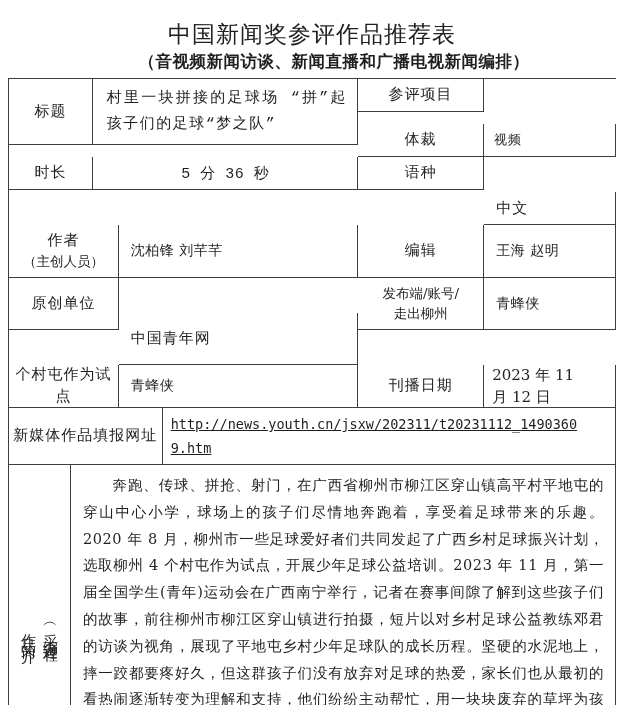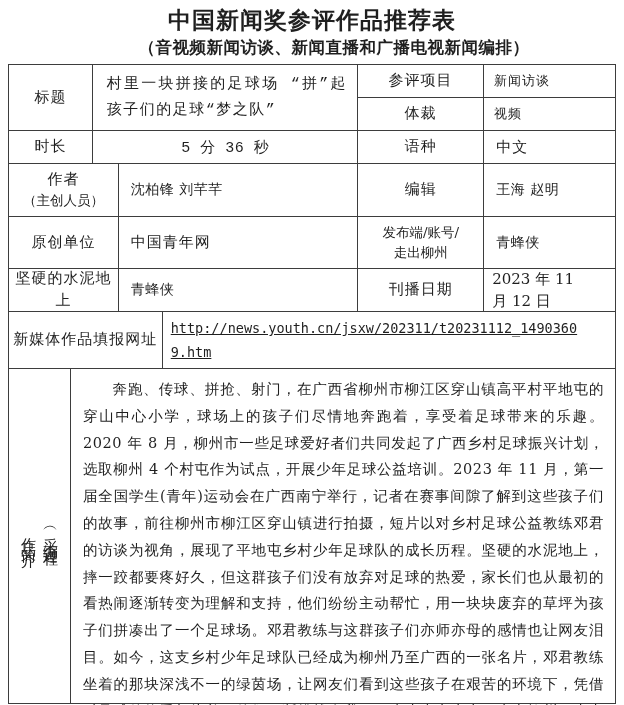--- a/index.html
+++ b/index.html
@@ -9,24 +9,25 @@
     width:624px; height:705px;
     background:#ffffff;
     color:#1f1f1f;
     font-family:"DejaVu Serif","Liberation Serif",serif;
     overflow:hidden;
   }
   .doc-title {
     padding-top:5px;
     text-align:center;
     font-family:"DejaVu Sans","Liberation Sans",sans-serif;
-    font-weight:700;
+    font-weight:400;
     font-size:23px;
     line-height:31px;
     letter-spacing:1px;
+    margin-top:14px;
   }
   .doc-subtitle {
     text-align:center;
     font-weight:700;
     font-size:16.5px;
     line-height:24px;
     letter-spacing:0.5px;
     margin-left:44px;
   }
   .tbl {
@@ -41,33 +42,33 @@
     border-bottom:1px solid #3d3d3d;
     display:flex;
     align-items:center;
   }
   .lbl { justify-content:center; text-align:center; font-size:15px; letter-spacing:1px; line-height:1.45; }
   .lbl-sm { font-size:13.5px; letter-spacing:0; }
   .val { padding-left:12px; font-size:14px; letter-spacing:0.5px; }
   
   .c84{width:84px;} .c266{width:266px;font-family:Liberation Mono, monospace;} .c126{width:126px;} .c132{width:132px;}
   .c110{width:110px;} .c240{width:240px;} .c154{width:154px;} .c454{width:454px;text-decoration:underline;}
-  .c62{width:62px;} .c546{width:546px;} .c258{width:258px;}
+  .c62{width:62px;} .c546{width:546px;} .c258{width:258px;gap:12px;}
   
   .h66{height:66px;} .h33{height:33px;} .h53{height:53px;} .h52{height:52px;}
   .h43{height:43px;} .h57{height:57px;} .h335{height:335px;}
   .stack { display:flex; flex-direction:column; }
   .title-val {
     font-size:15px; line-height:26px;
     padding:0 10px 0 14px;
     text-align:justify; letter-spacing:1.5px;
   }
   .center-val { justify-content:center; padding-left:0; font-size:15px; }
   .sm-val { font-size:13px; padding-left:10px; letter-spacing:1px; }
-  .md-val { font-size:15px; letter-spacing:1px; }
+  .md-val { font-size:15px; letter-spacing:1px;margin-top:35px; }
   .date-val { font-size:15px; line-height:22px; padding:0 22px 0 8px; letter-spacing:0; }
   .url-val {
     font-family:"DejaVu Sans Mono","Liberation Mono",monospace;
     font-size:13.5px; line-height:24px;
     padding:0 26px 0 8px;
     word-break:break-all; letter-spacing:0;
   }
   .intro-cell {
     justify-content:center;
     gap:2px;
@@ -100,21 +101,20 @@
   <div class="doc-subtitle">（音视频新闻访谈、新闻直播和广播电视新闻编排）</div>
 
   <div class="tbl">
 
     <div class="row">
       <div class="cell lbl c84 h66">标题</div>
       <div class="cell val title-val c266 h66">村里一块拼接的足球场 “拼”起孩子们的足球“梦之队”</div>
       <div class="stack c258">
         <div class="row">
           <div class="cell lbl c126 h33">参评项目</div>
-          <div class="cell val sm-val c132 h33">新闻访谈</div>
         </div>
         <div class="row">
           <div class="cell lbl c126 h33">体裁</div>
           <div class="cell val sm-val c132 h33">视频</div>
         </div>
       </div>
     </div>
 
     <div class="row">
       <div class="cell lbl c84 h33">时长</div>
@@ -141,21 +141,21 @@
       <div class="cell lbl lbl-sm c126 h52">
         <div>
           <div>发布端/账号/</div>
           <div>走出柳州</div>
         </div>
       </div>
       <div class="cell val c132 h52">青蜂侠</div>
     </div>
 
     <div class="row">
-      <div class="cell lbl c110 h43">坚硬的水泥地上</div>
+      <div class="cell lbl c110 h43">个村屯作为试点</div>
       <div class="cell val c240 h43">青蜂侠</div>
       <div class="cell lbl c126 h43">刊播日期</div>
       <div class="cell val date-val c132 h43">2023 年 11 月 12 日</div>
     </div>
 
     <div class="row">
       <div class="cell lbl c154 h57">新媒体作品填报网址</div>
       <div class="cell val url-val c454 h57">http://news.youth.cn/jsxw/202311/t20231112_14903609.htm</div>
     </div>
 

